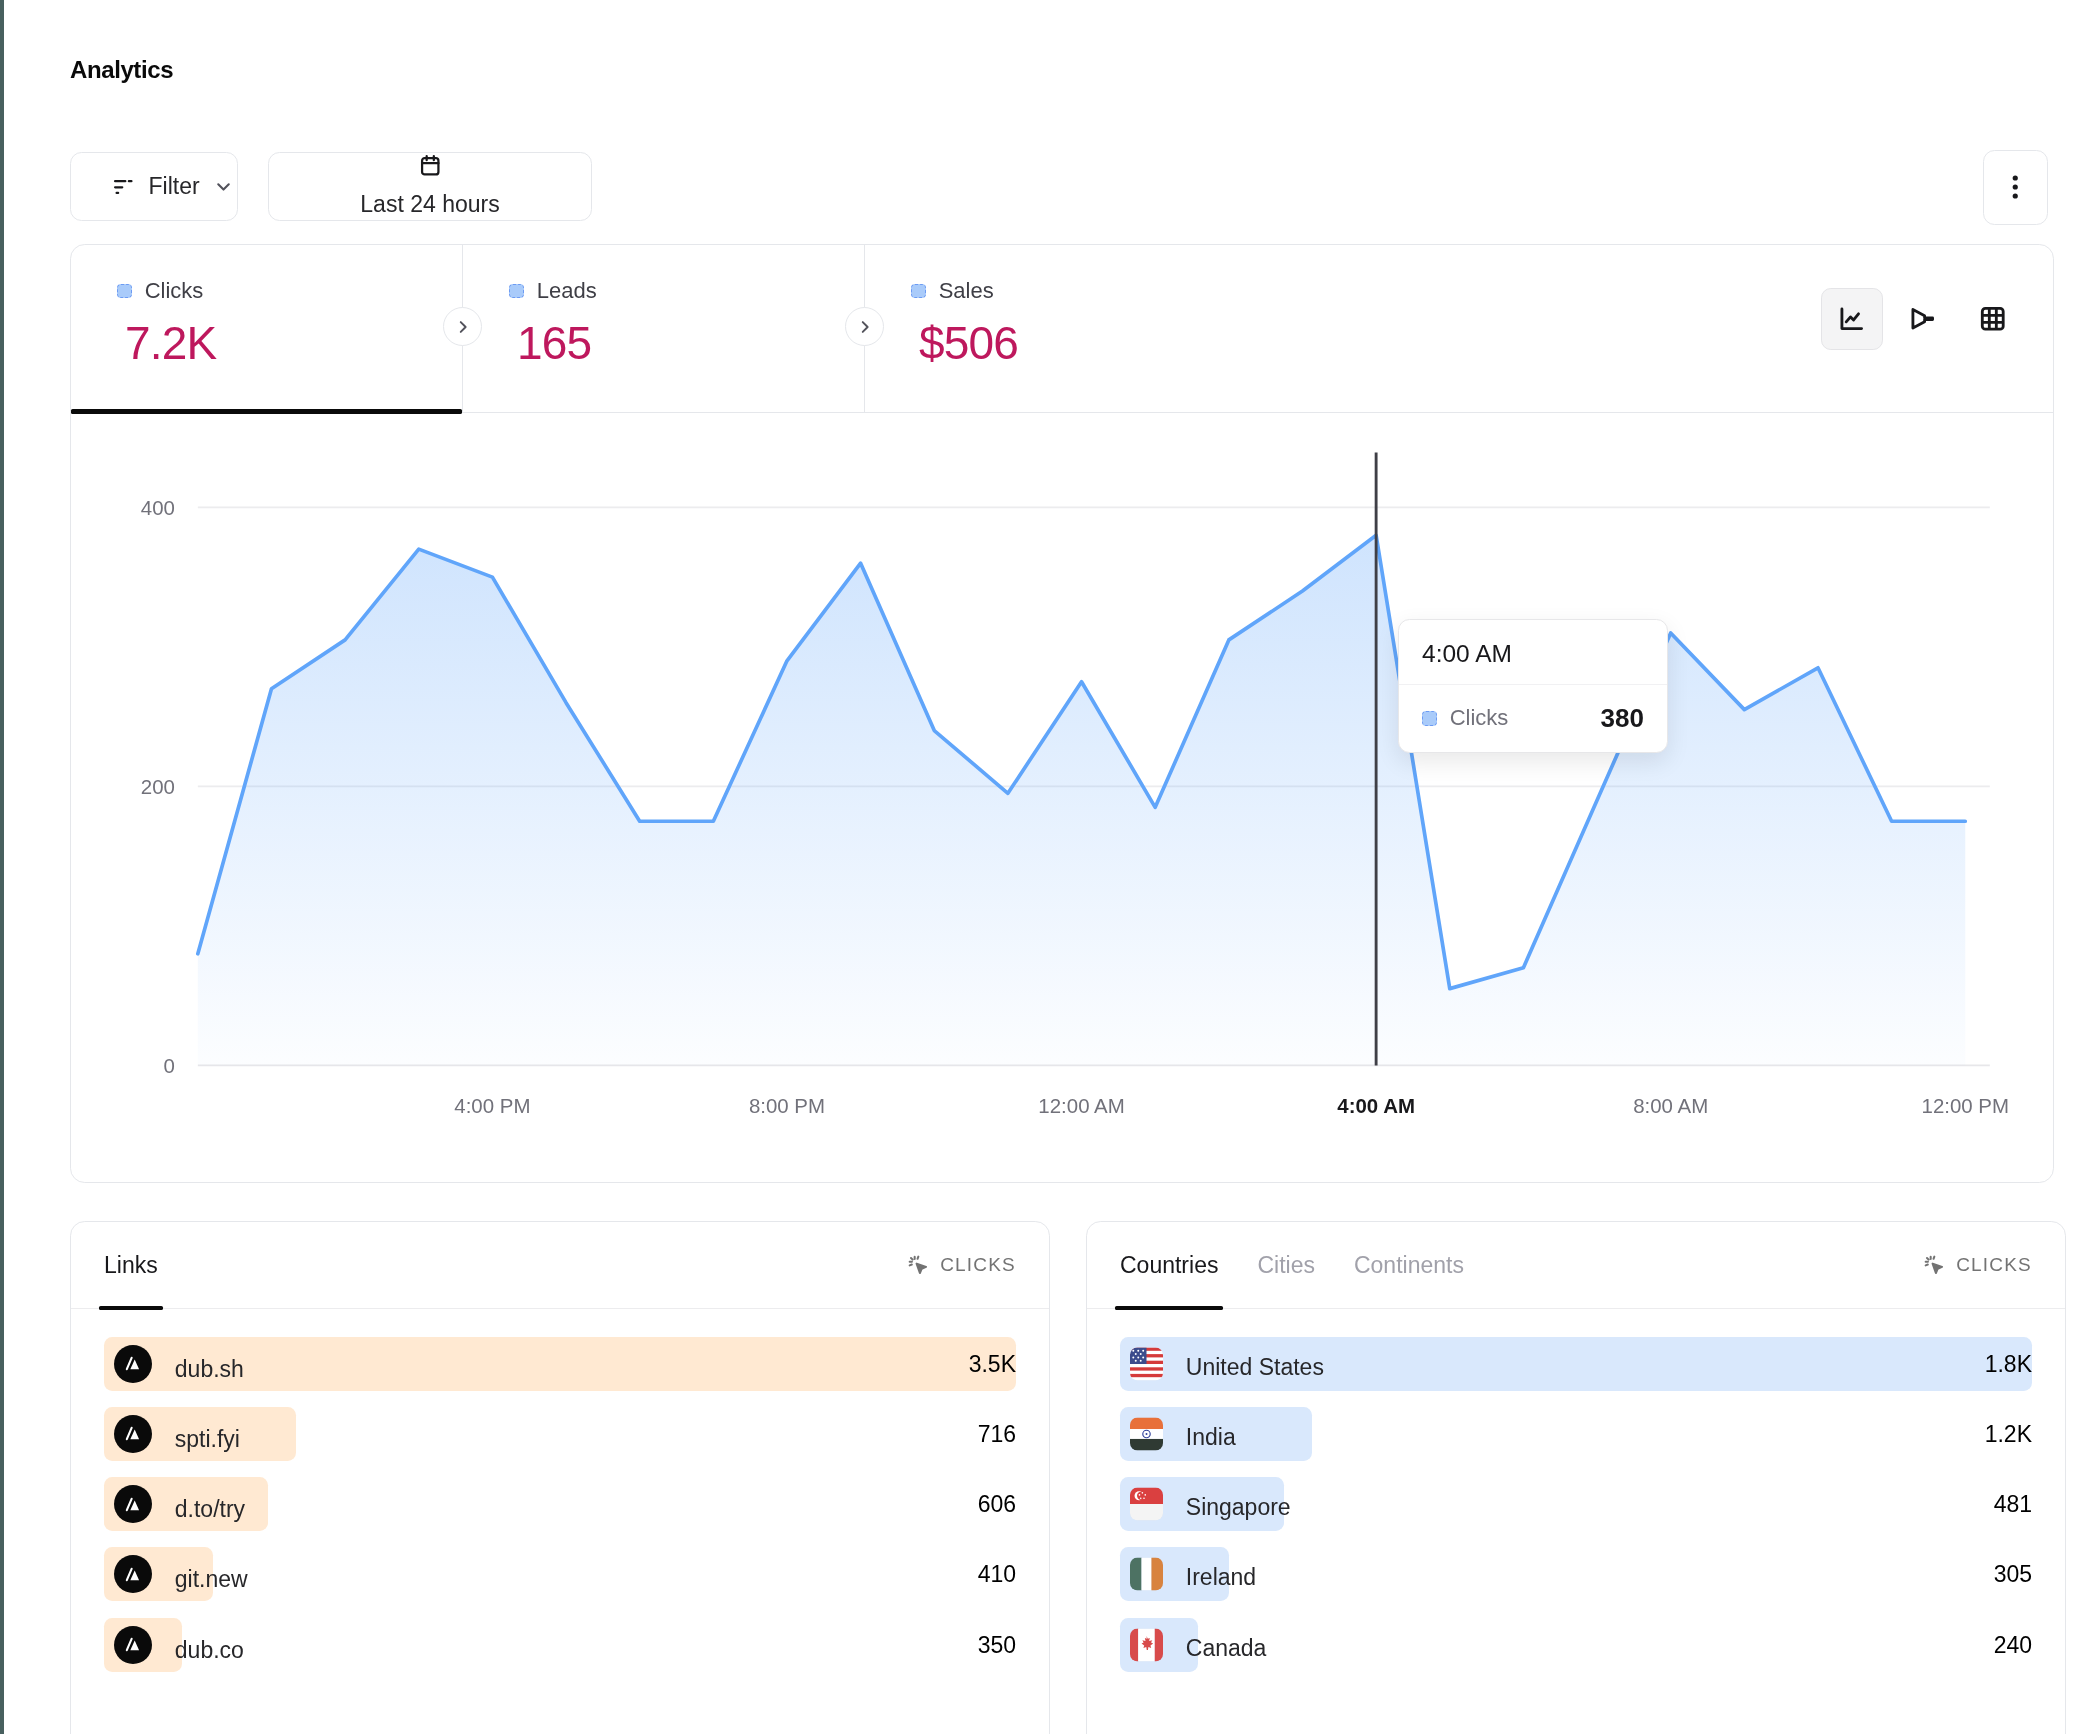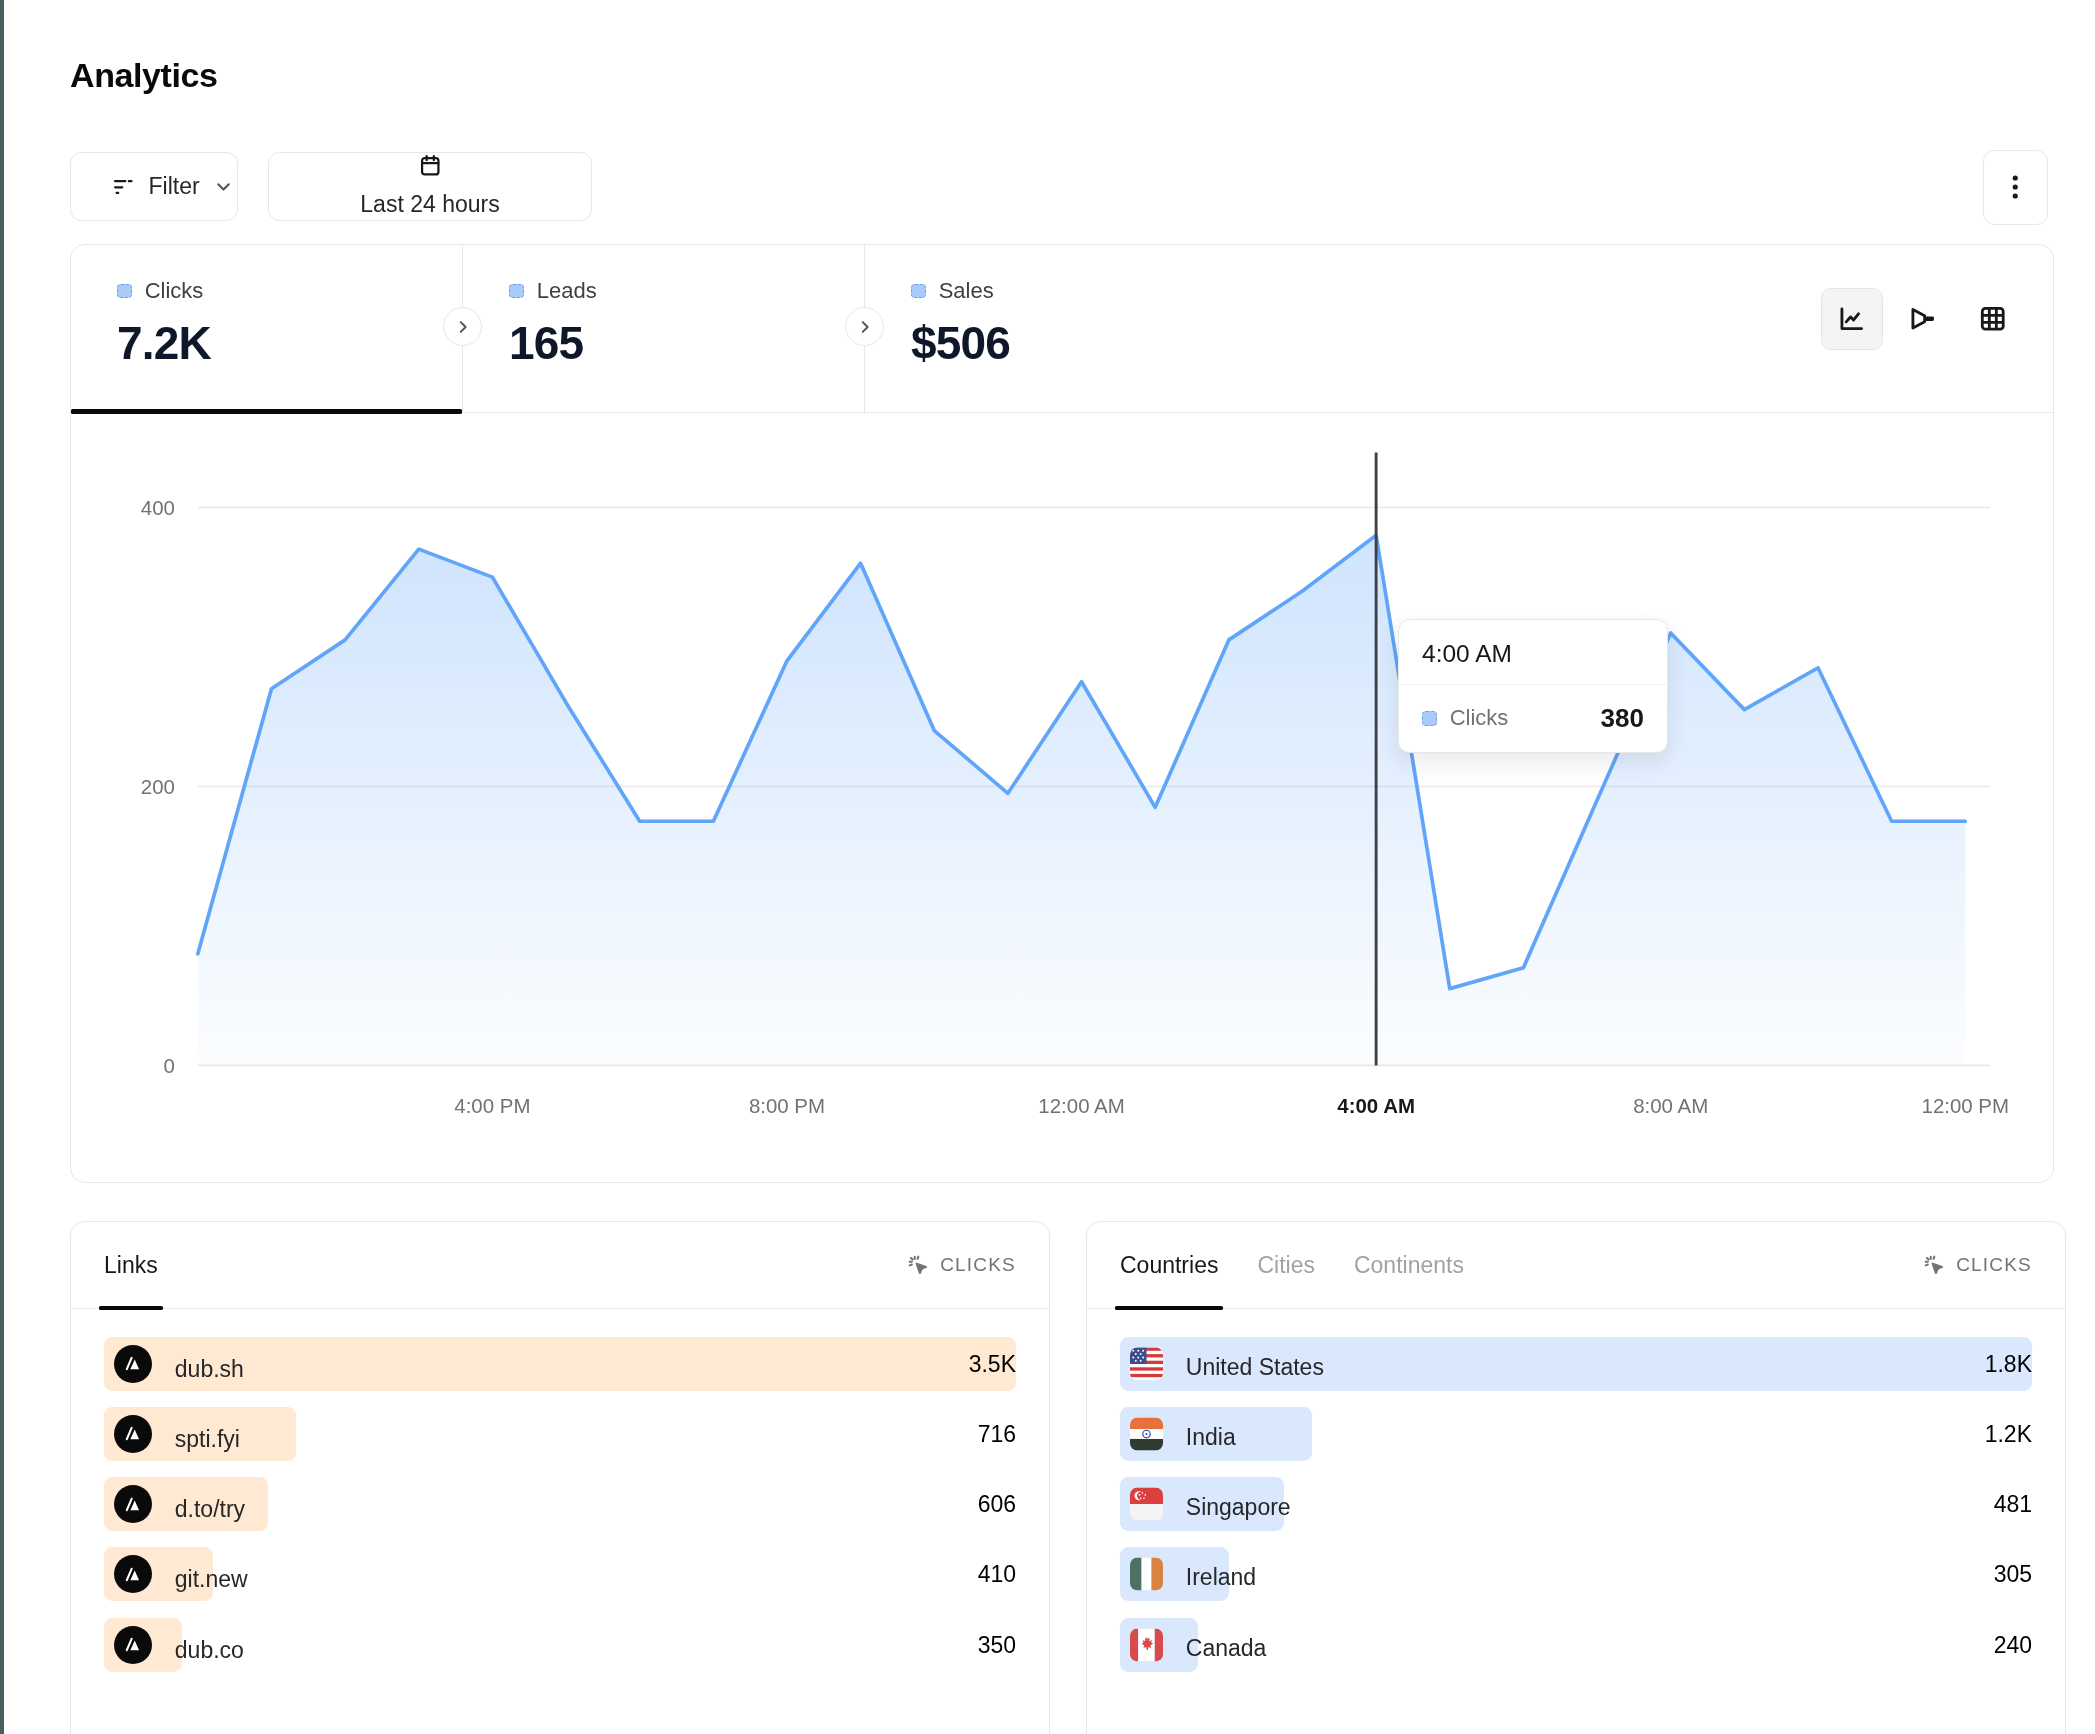--- a/index.html
+++ b/index.html
@@ -1,40 +1,40 @@
 <!DOCTYPE html>
 <html style="font-size:13px"><head>
 <meta charset="utf-8">
 <style>
   * { margin:0; padding:0; box-sizing:border-box; }
   html,body { width:2096px; height:1735px; background:#fff; font-family:"Liberation Sans", sans-serif; color:#171717; }
   #app { position:relative; width:2096px; height:1735px; overflow:hidden; background:#fff; border-bottom:1.6px solid #e5e7eb; }
   .edge-strip { position:absolute; left:0; top:0; width:4.1px; height:1735px; background:#48605f; }
 
-  .page-title { position:absolute; left:70px; top:56px; font-size:34px; font-weight:bold; letter-spacing:-0.4px; color:#0a0a0a; }
+  .page-title { position:absolute; left:70px; top:56px; font-size:24px; font-weight:bold; letter-spacing:-0.4px; color:#0a0a0a; }
 
   
   .toolbar { position:absolute; left:70px; top:152px; right:48px; height:69px; }
   .btn { display:inline-flex; align-items:center; gap:13px; background:#fff; border:1.6px solid #e5e7eb; border-radius:11.5px; height:69px; padding:0 23px; font-size:23px; color:#27272a; cursor:pointer; }
   .btn svg { flex:0 0 auto; }
   .filter-btn { position:absolute; left:0; top:0; width:168px;padding-left:40px; }
   .date-btn { position:absolute; left:198px; top:0; width:324px;flex-direction:column; }
   .date-btn .spacer { flex:1; }
   .kebab-btn { position:absolute; right:0; top:-2.5px; width:65px; height:75px; justify-content:center; padding:0; }
 
   
   .card { position:absolute; background:#fff; border:1.6px solid #e5e7eb; border-radius:14.7px; }
   .main-card { left:70px; top:244px; width:1984px; height:939px; }
   .tabs-row { position:relative; display:flex; height:168px; border-bottom:1.6px solid #e5e7eb; }
   .stat-tab { position:relative; padding:33px 0 0 46px; cursor:pointer; }
   .stat-tab.t0 { width:391px; }
   .stat-tab.t1 { width:401px; }
   .stat-tab.t2 { width:458px; }
   .stat-tab .lab { display:flex; align-items:center; gap:13px; font-size:22px; color:#3f3f46; }
-  .stat-tab .num { margin-top:11.5px; font-size:46px; font-weight:bold; letter-spacing:-0.8px; color:#0f172a; }
+  .stat-tab .num { margin-top:11.5px; font-size:46px; font-weight:normal; letter-spacing:-0.8px; color:#be185d;margin-left:8px; }
   .legend-sq { width:14.7px; height:14.7px; border-radius:4.1px; background:#a9cbfa; border:1.6px dashed rgba(37,99,235,.45); }
   .tab-divider { position:relative; width:0; border-left:1.6px solid #e5e7eb; }
   .chev-circle { position:absolute; left:-19.6px; top:62px; width:39px; height:39px; border-radius:50%; background:#fff; border:1.6px solid #e5e7eb; display:flex; align-items:center; justify-content:center; z-index:2; cursor:pointer; }
   .active-underline { position:absolute; left:0; bottom:-1.6px; width:391px; height:4.9px; background:#0a0a0a; border-radius:1.6px; }
   .view-toggles { position:absolute; right:29.5px; top:43px; display:flex; gap:8.2px; }
   .icon-btn { width:62px; height:62px; border-radius:9.8px; display:flex; align-items:center; justify-content:center; background:transparent; border:1.6px solid transparent; cursor:pointer; }
   .icon-btn.active { background:#f4f4f5; border-color:#e4e4e7; }
 
   
   .chart-wrap { position:relative; width:1981px; height:768px; }

